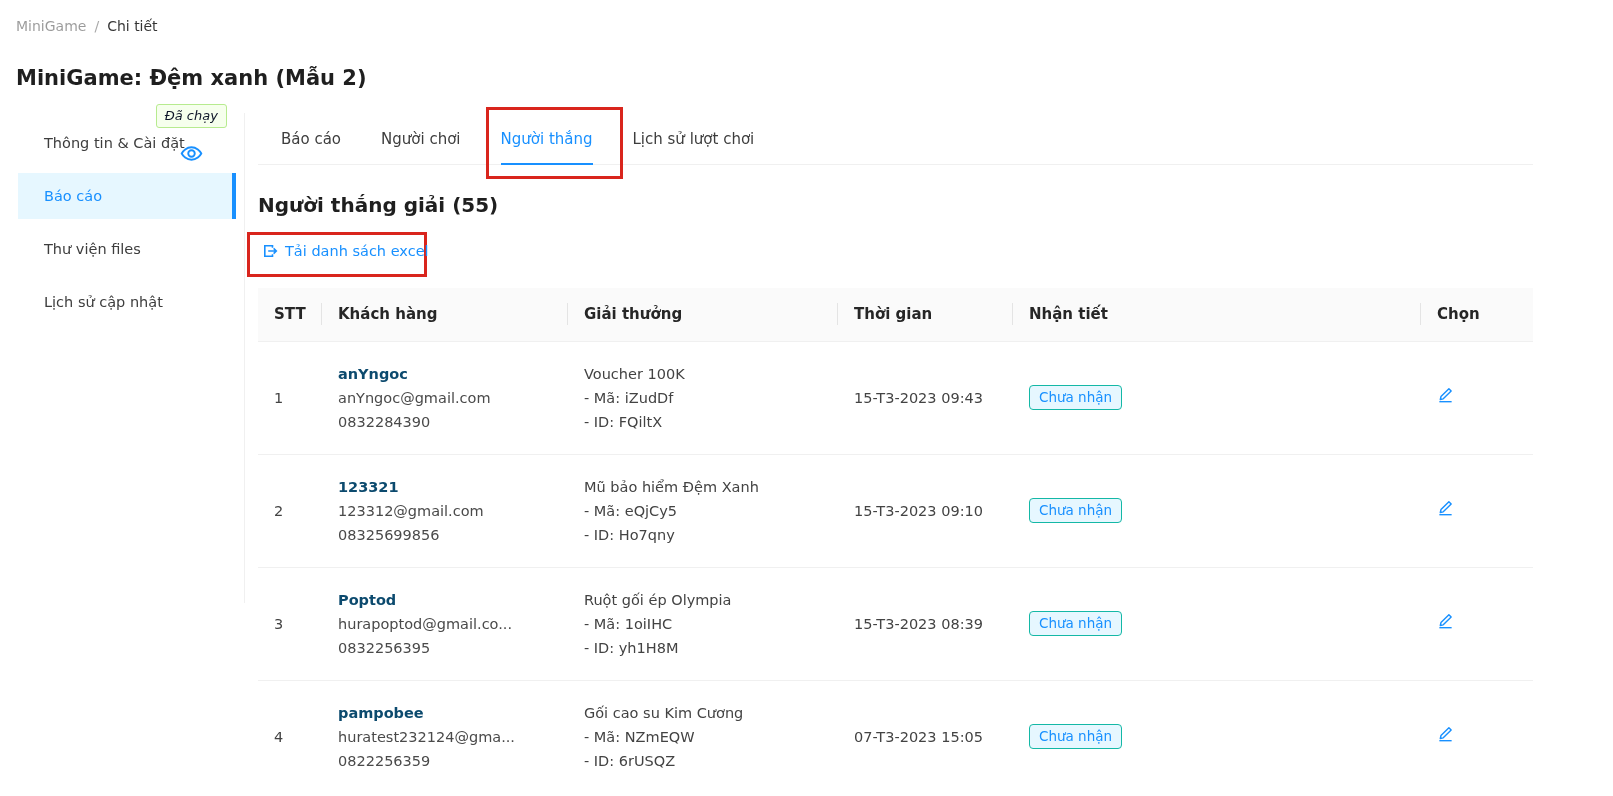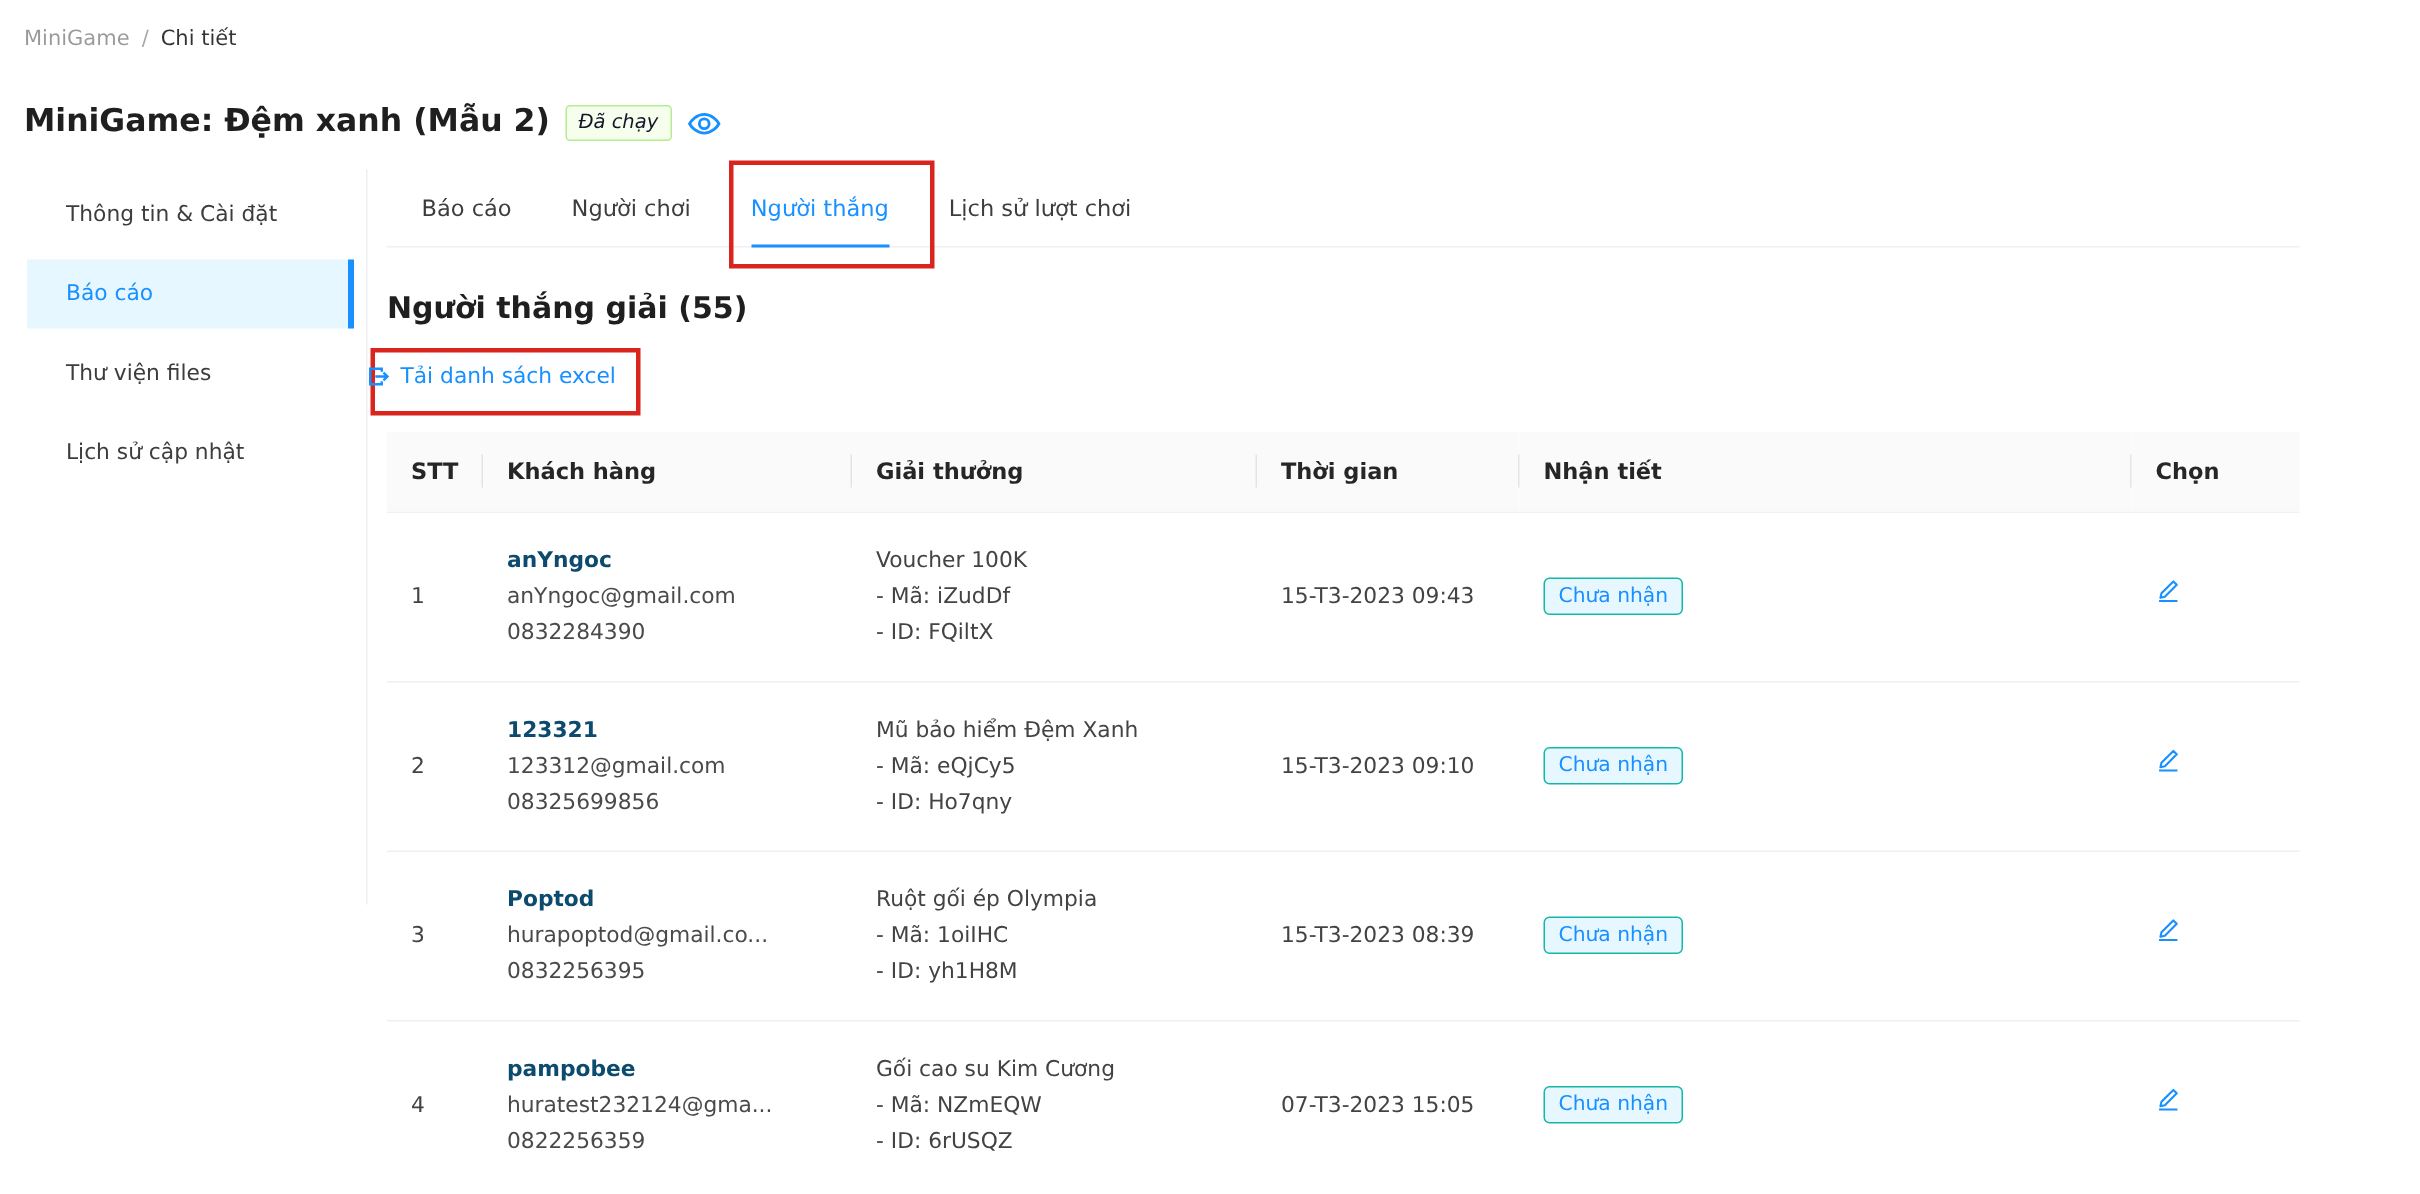--- a/index.html
+++ b/index.html
@@ -10,21 +10,21 @@
     color:#434343; -webkit-font-smoothing:antialiased;
   }
 
   
   .breadcrumb { position:absolute; left:16px; top:18px; font-size:14px; display:flex; gap:8px; align-items:center; }
   .breadcrumb .bc-root { color:rgba(0,0,0,.40); cursor:pointer; }
   .breadcrumb .bc-sep  { color:rgba(0,0,0,.35); }
   .breadcrumb .bc-cur  { color:rgba(0,0,0,.80); }
 
   
-  .title-row { position:absolute; left:16px; top:66px; display:flex; align-items:center; gap:10px; }
+  .title-row { position:absolute; left:16px; top:66px; display:flex; align-items:center; gap:10px;flex-direction:column; }
   .page-title { font-size:21px; font-weight:700; color:#1f1f1f; }
   .status-badge {
     font-size:13px; color:#0f172a; background:#f6ffed; border:1px solid #b7eb8f;
     border-radius:3px; padding:2px 8px; line-height:18px; margin-top:4px;font-style:italic;
   }
   .eye-btn { margin-top:4px; display:flex; align-items:center; cursor:pointer; }
 
   
   .side-divider { position:absolute; left:244px; top:113px; width:1px; height:490px; background:#f0f0f0; }
   .sidebar { position:absolute; left:18px; top:113px; width:218px; list-style:none; }
@@ -45,21 +45,21 @@
   .tab.active::after { content:""; position:absolute; left:0; right:0; bottom:-1px; height:2px; background:#1890ff; }
 
   
   .anno { position:absolute; border:3px solid #d9251d; pointer-events:none; }
   .anno-tab    { left:486px; top:107px; width:137px; height:72px; }
   .anno-export { left:247px; top:232px; width:180px; height:45px; }
 
   
   .section-title { position:absolute; left:258px; top:193px; font-size:20px; font-weight:700; color:#1f1f1f; }
   .export-link {
-    position:absolute; left:244px; top:243px; display:flex; align-items:center; gap:7px;
+    position:absolute; left:262px; top:243px; display:flex; align-items:center; gap:7px;
     color:#1890ff; font-size:14.5px; cursor:pointer;
   }
 
   
   table.winners { position:absolute; left:258px; top:288px; width:1275px; border-collapse:collapse; table-layout:fixed; }
   .winners th {
     height:53px; background:#fafafa; text-align:left; padding:0 16px;
     font-size:15px; font-weight:600; color:#262626; position:relative;
     border-bottom:1px solid #f0f0f0;
   }

